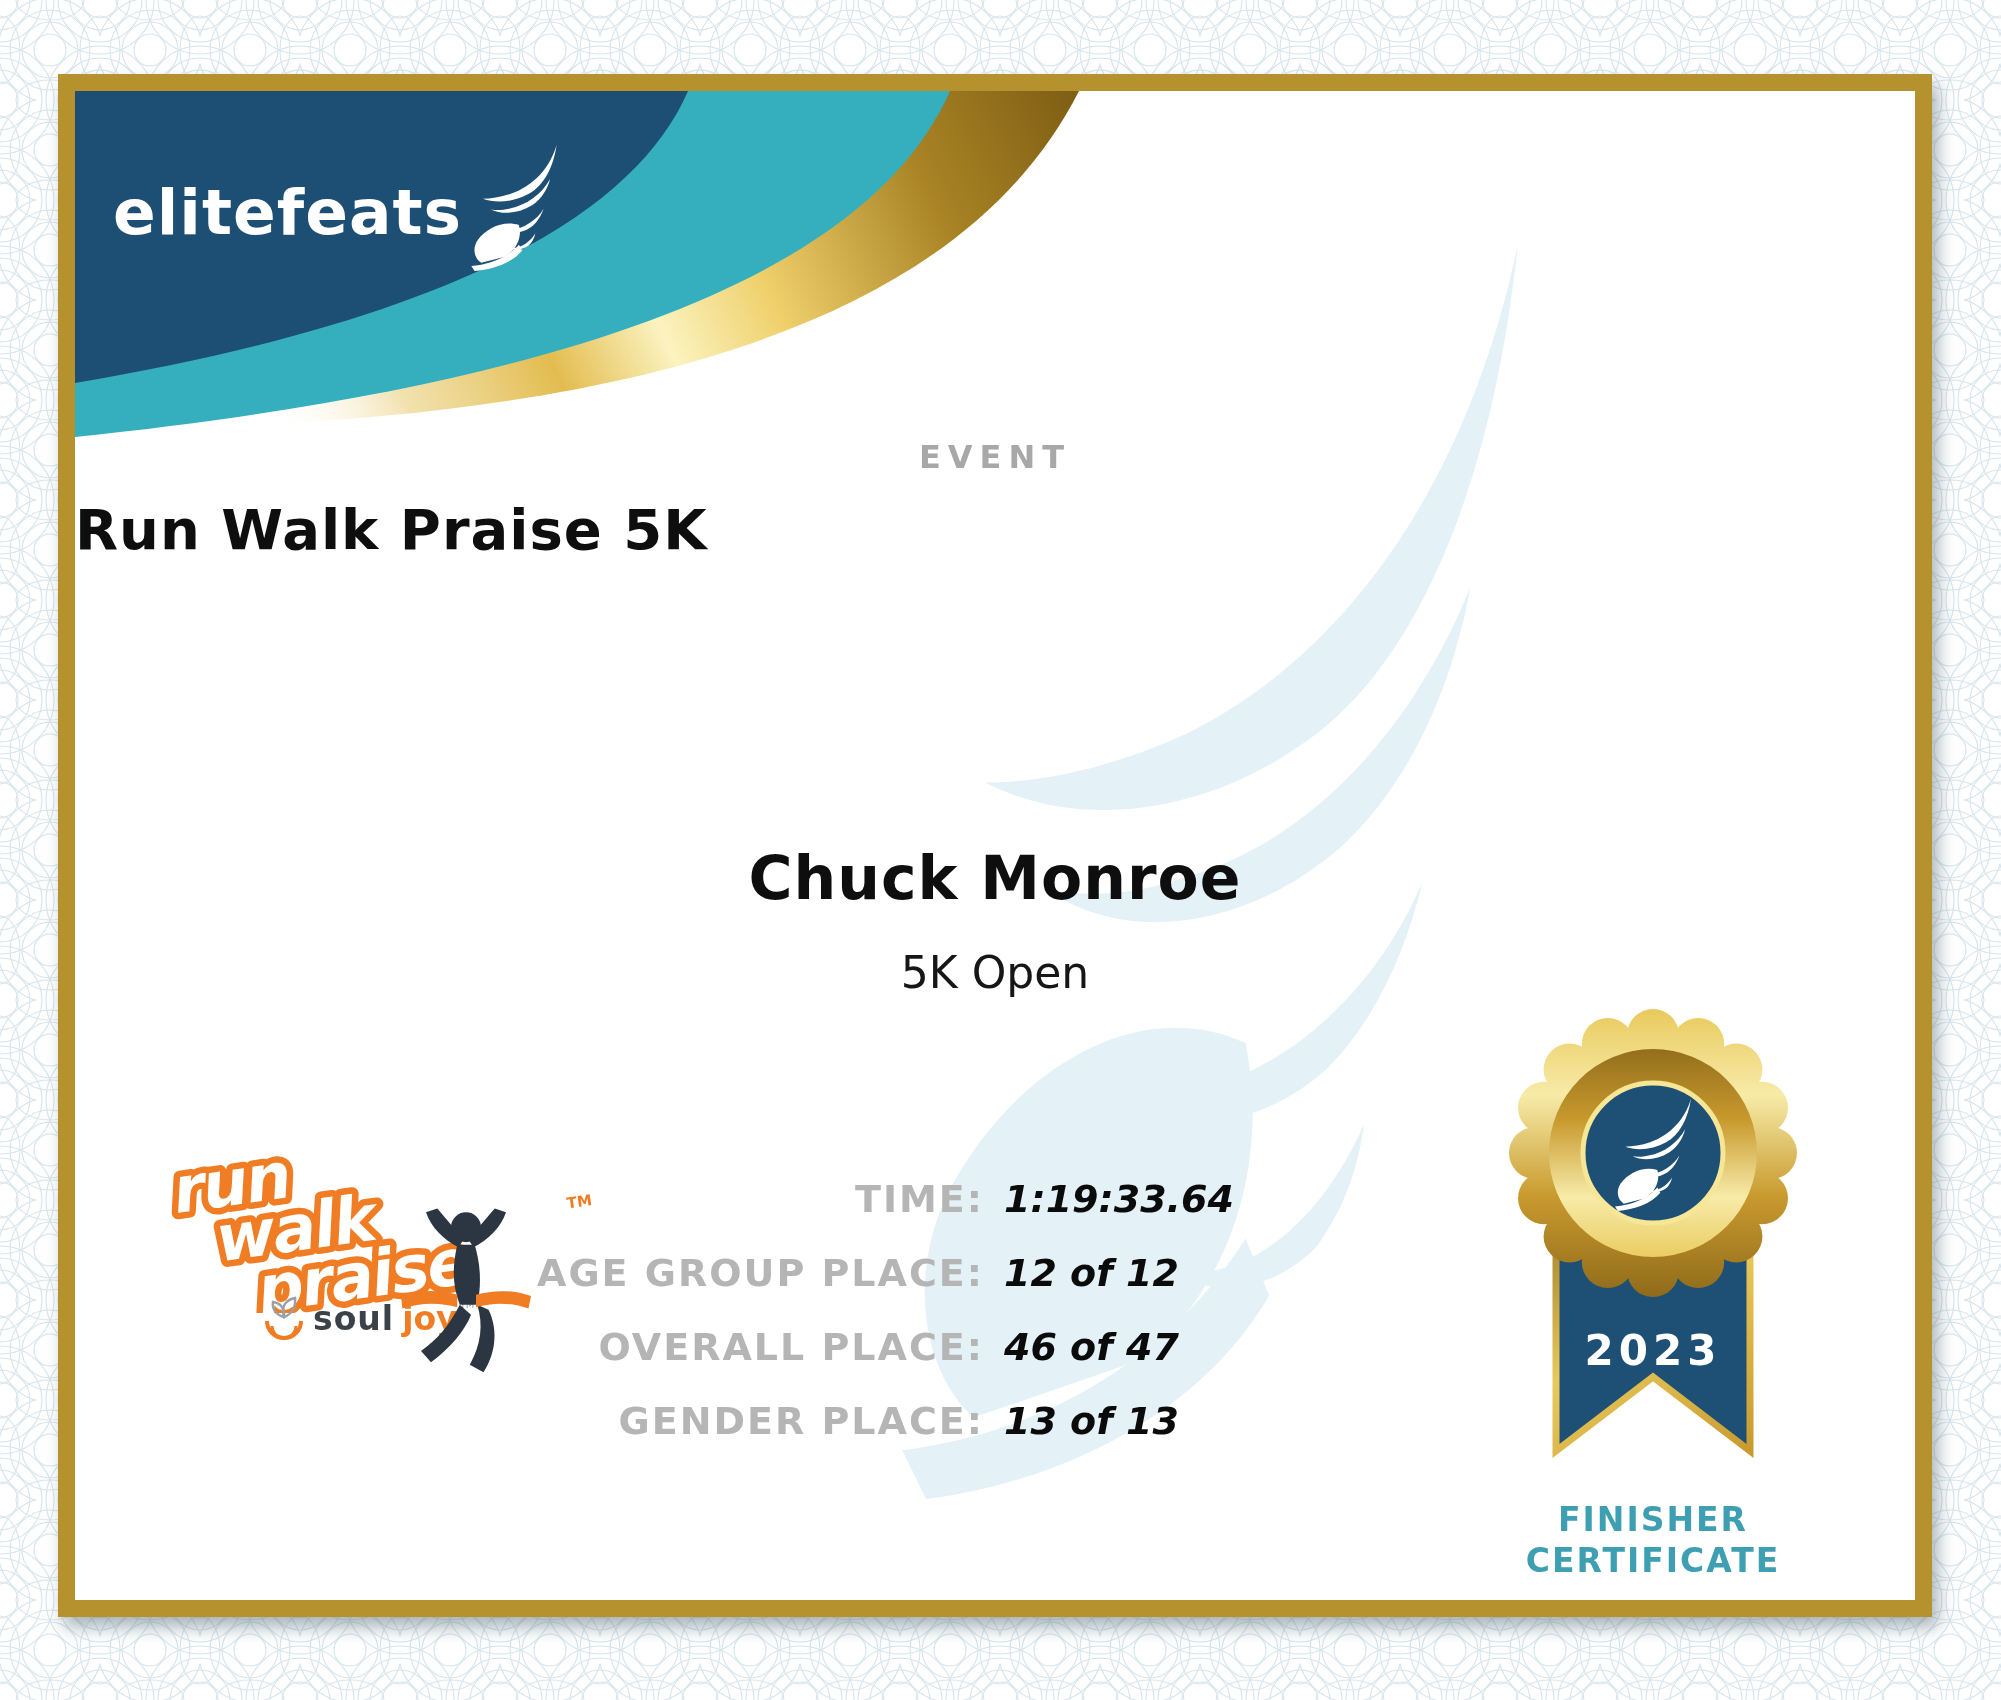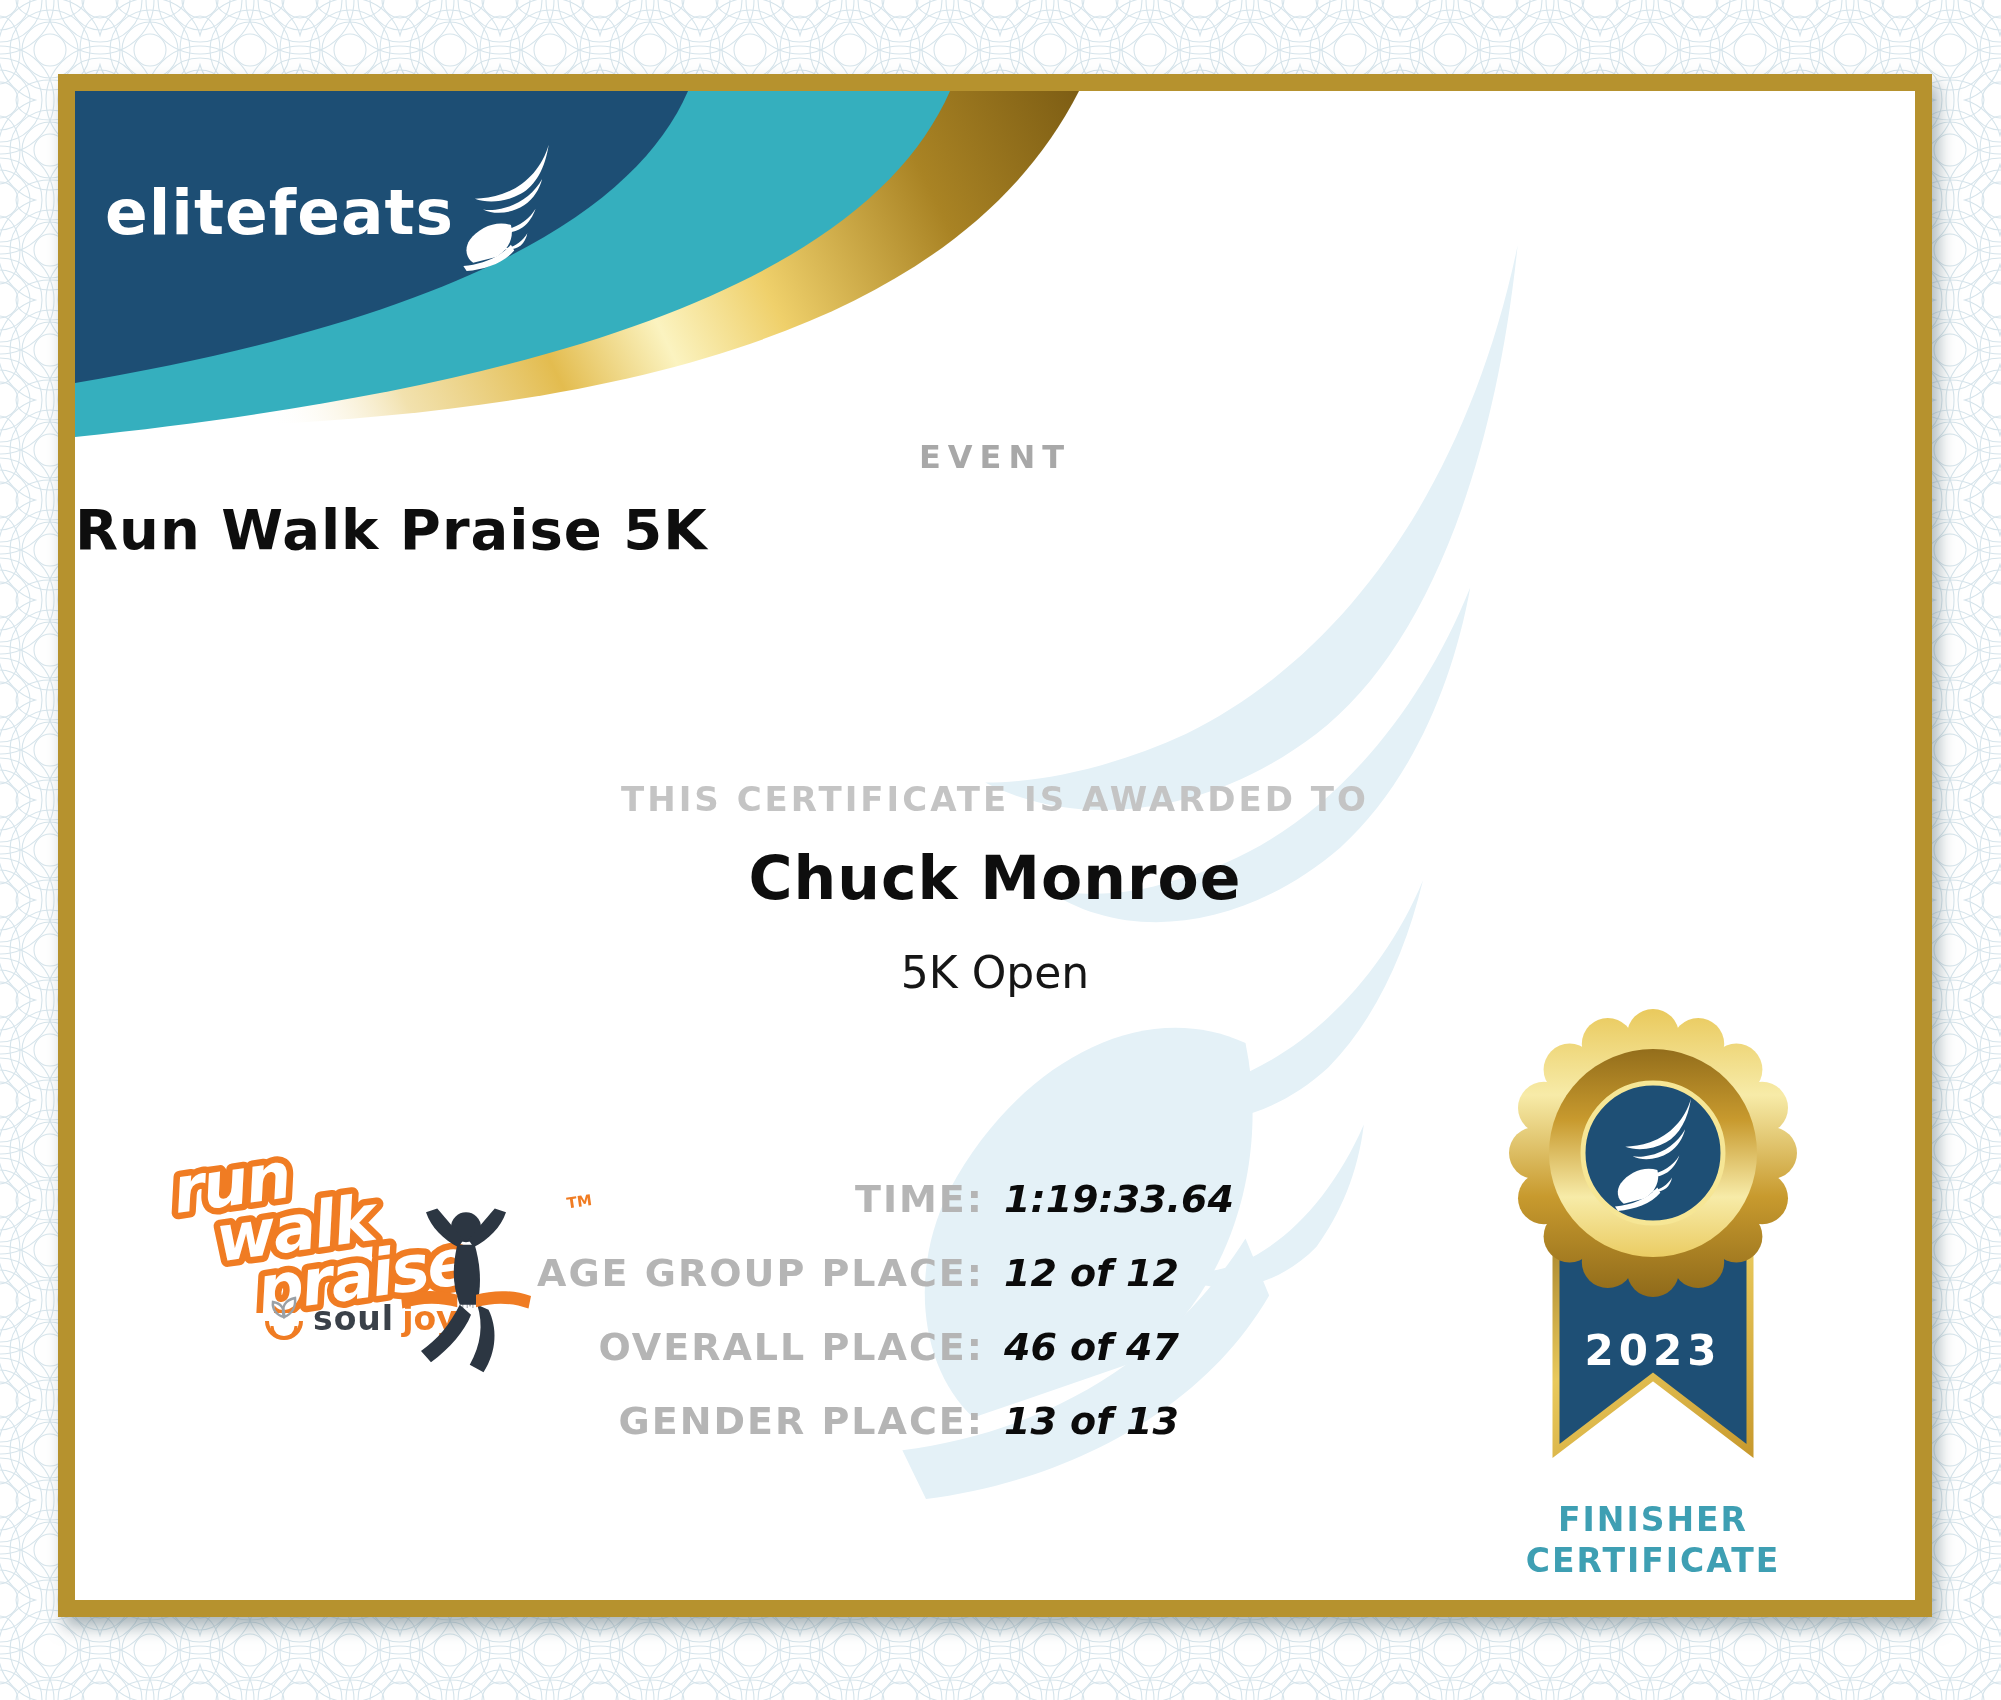--- a/index.html
+++ b/index.html
@@ -17,21 +17,21 @@
     background:#ffffff;
     box-shadow:6px 10px 16px rgba(96,118,128,.55);
     overflow:hidden;
   }
   .frame > *{position:absolute;}
   
   .header-swoosh{left:0;top:0;width:1842px;height:540px;}
   
   .watermark{left:780px;top:138px;width:710px;height:1270px;opacity:1;}
   
-  .ef-logo{left:30px;top:52px;display:flex;align-items:flex-start;}
+  .ef-logo{left:38px;top:52px;display:flex;align-items:flex-start;}
   .ef-logo .ef-text{
     color:#fff;font-size:63px;font-weight:700;letter-spacing:1px;line-height:1;
     margin-top:38px;
   }
   .ef-foot{width:100px;height:128px;margin-left:2px;}
   
   .label-gray{
     position:absolute;left:0;width:100%;text-align:center;
     font-weight:700;color:var(--label-gray,#A8A8A8);
   }
@@ -152,21 +152,20 @@
 
   <div class="ef-logo">
     <span class="ef-text">elitefeats</span>
     <svg class="ef-foot" viewBox="0 0 120 156" aria-hidden="true">
       <use href="#wingfoot" fill="#FFFFFF"></use>
     </svg>
   </div>
 
   <div class="label-gray t-event">EVENT</div>
   <div class="t-title">Run Walk Praise 5K</div>
-  <div class="label-gray t-awarded">THIS CERTIFICATE IS AWARDED TO</div>
   <div class="t-name">Chuck Monroe</div>
   <div class="t-division">5K Open</div>
 
   <div class="stats">
     <div class="stat-row">
       <span class="stat-label">TIME:</span>
       <span class="stat-value">1:19:33.64</span>
     </div>
     <div class="stat-row">
       <span class="stat-label">AGE GROUP PLACE:</span>

